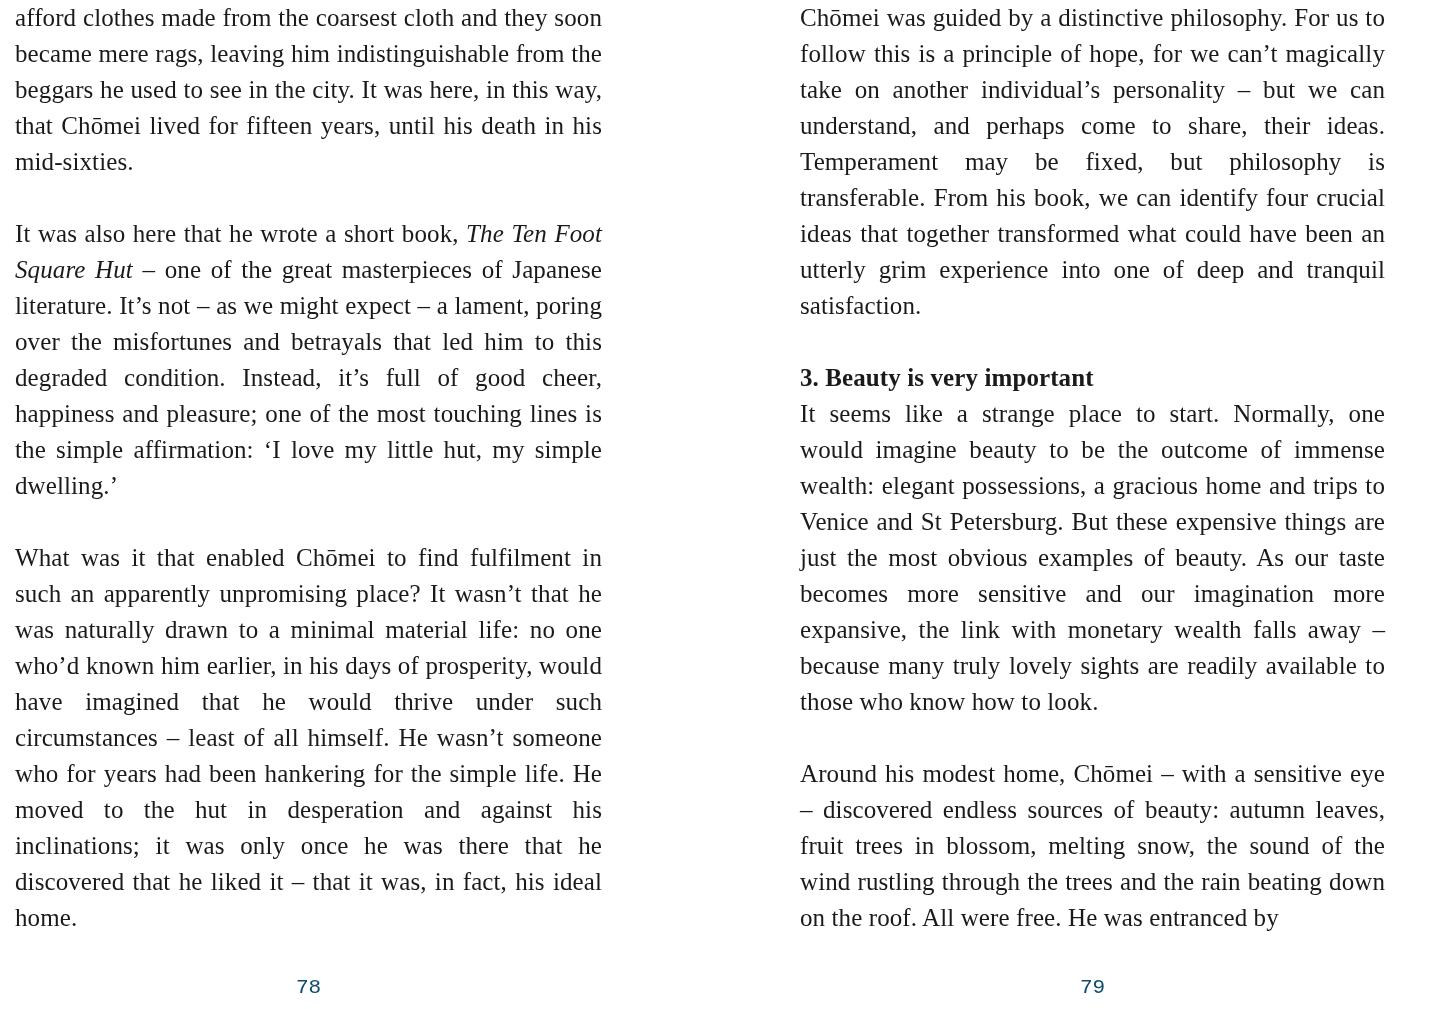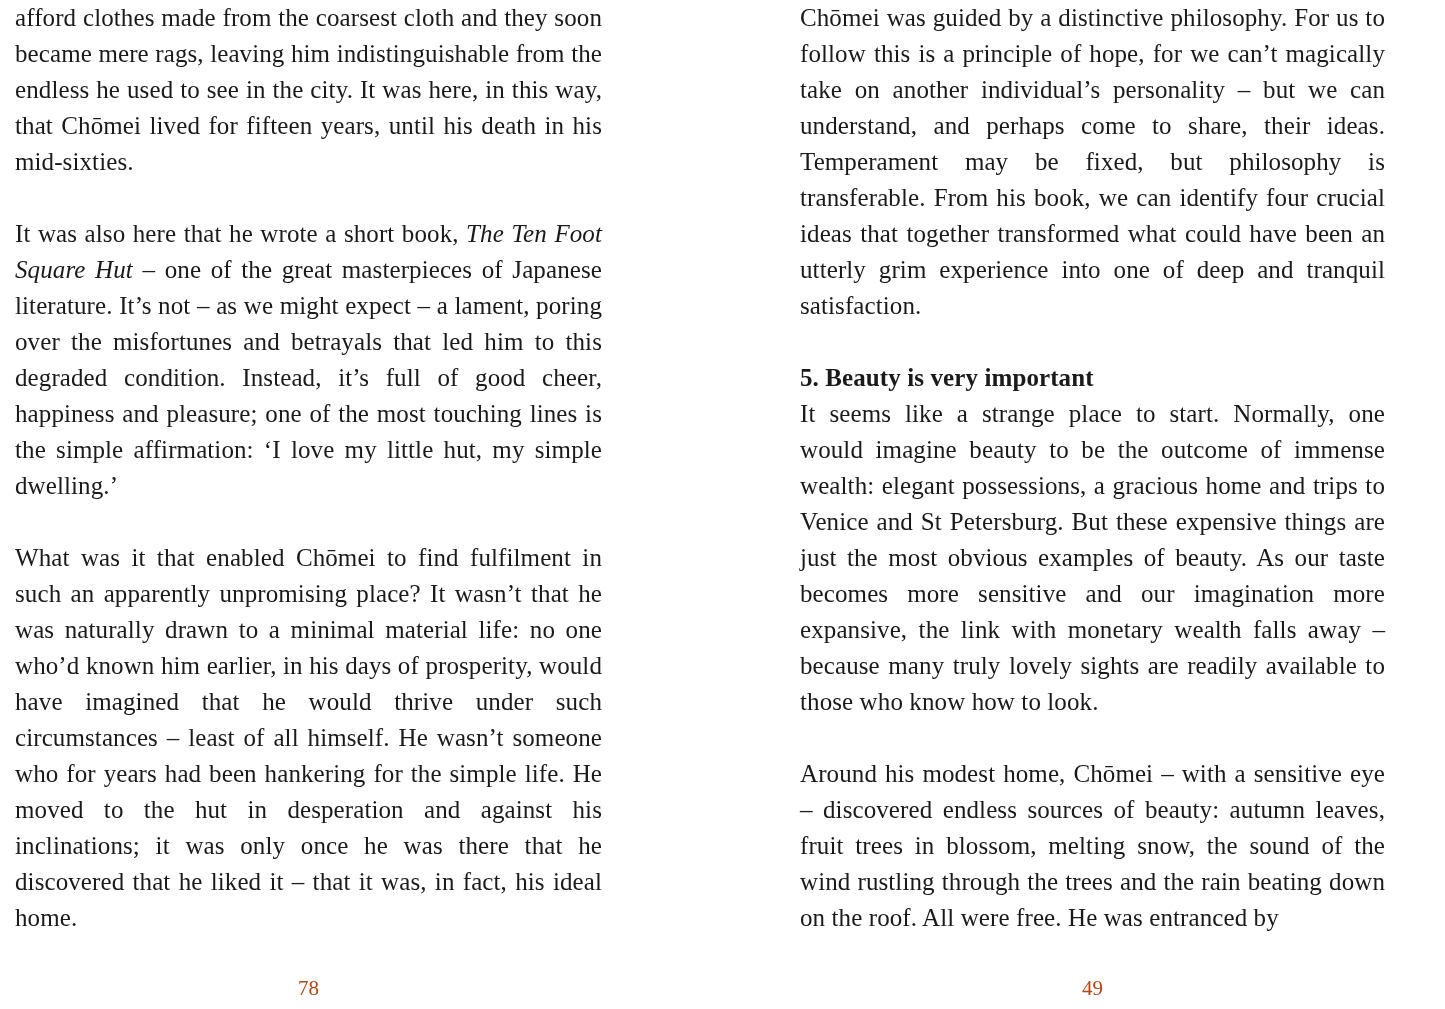--- a/index.html
+++ b/index.html
@@ -46,44 +46,44 @@
     line-height: 36px;
     font-weight: bold;
     text-align: left;
   }
   .italic { font-style: italic; }
   .page-number {
     position: absolute;
     top: 970px;
     line-height: 36px;
     text-align: center;
-    font-family: Liberation Serif, serif;
+    font-family: Liberation Mono, monospace;
     font-size: 21px;
-    color: #c2410c;
+    color: #0c4a6e;
   }
   .page-left  .page-number { left: 15px;  width: 587px; }
   .page-right .page-number { left: 106px; width: 585px; }
 </style>
 </head>
 <body>
 
 <div class="spread">
 
   <section class="page page-left">
     <div class="page-body">
-        <p><span>afford clothes made from the coarsest cloth and they soon became mere rags, leaving him indistinguishable from the endless he used to see in the city. It was here, in this way, that Chōmei lived for fifteen years, until his death in his mid-sixties.</span></p>
+        <p><span>afford clothes made from the coarsest cloth and they soon became mere rags, leaving him indistinguishable from the beggars he used to see in the city. It was here, in this way, that Chōmei lived for fifteen years, until his death in his mid-sixties.</span></p>
         <p><span>It was also here that he wrote a short book, </span><span class="italic">The Ten Foot Square Hut</span><span> – one of the great masterpieces of Japanese literature. It’s not – as we might expect – a lament, poring over the misfortunes and betrayals that led him to this degraded condition. Instead, it’s full of good cheer, happiness and pleasure; one of the most touching lines is the simple affirmation: ‘I love my little hut, my simple dwelling.’</span></p>
         <p><span>What was it that enabled Chōmei to find fulfilment in such an apparently unpromising place? It wasn’t that he was naturally drawn to a minimal material life: no one who’d known him earlier, in his days of prosperity, would have imagined that he would thrive under such circumstances – least of all himself. He wasn’t someone who for years had been hankering for the simple life. He moved to the hut in desperation and against his inclinations; it was only once he was there that he discovered that he liked it – that it was, in fact, his ideal home.</span></p>
       </div>
     <div class="page-number">78</div>
   </section>
 
   <section class="page page-right">
     <div class="page-body">
         <p><span>Chōmei was guided by a distinctive philosophy. For us to follow this is a principle of hope, for we can’t magically take on another individual’s personality – but we can understand, and perhaps come to share, their ideas. Temperament may be fixed, but philosophy is transferable. From his book, we can identify four crucial ideas that together transformed what could have been an utterly grim experience into one of deep and tranquil satisfaction.</span></p>
-        <h3><span>5. Beauty is very important</span></h3>
+        <h3><span>3. Beauty is very important</span></h3>
         <p><span>It seems like a strange place to start. Normally, one would imagine beauty to be the outcome of immense wealth: elegant possessions, a gracious home and trips to Venice and St Petersburg. But these expensive things are just the most obvious examples of beauty. As our taste becomes more sensitive and our imagination more expansive, the link with monetary wealth falls away – because many truly lovely sights are readily available to those who know how to look.</span></p>
         <p><span>Around his modest home, Chōmei – with a sensitive eye – discovered endless sources of beauty: autumn leaves, fruit trees in blossom, melting snow, the sound of the wind rustling through the trees and the rain beating down on the roof. All were free. He was entranced by</span></p>
       </div>
-    <div class="page-number">49</div>
+    <div class="page-number">79</div>
   </section>
 
 </div>
 
 </body></html>

